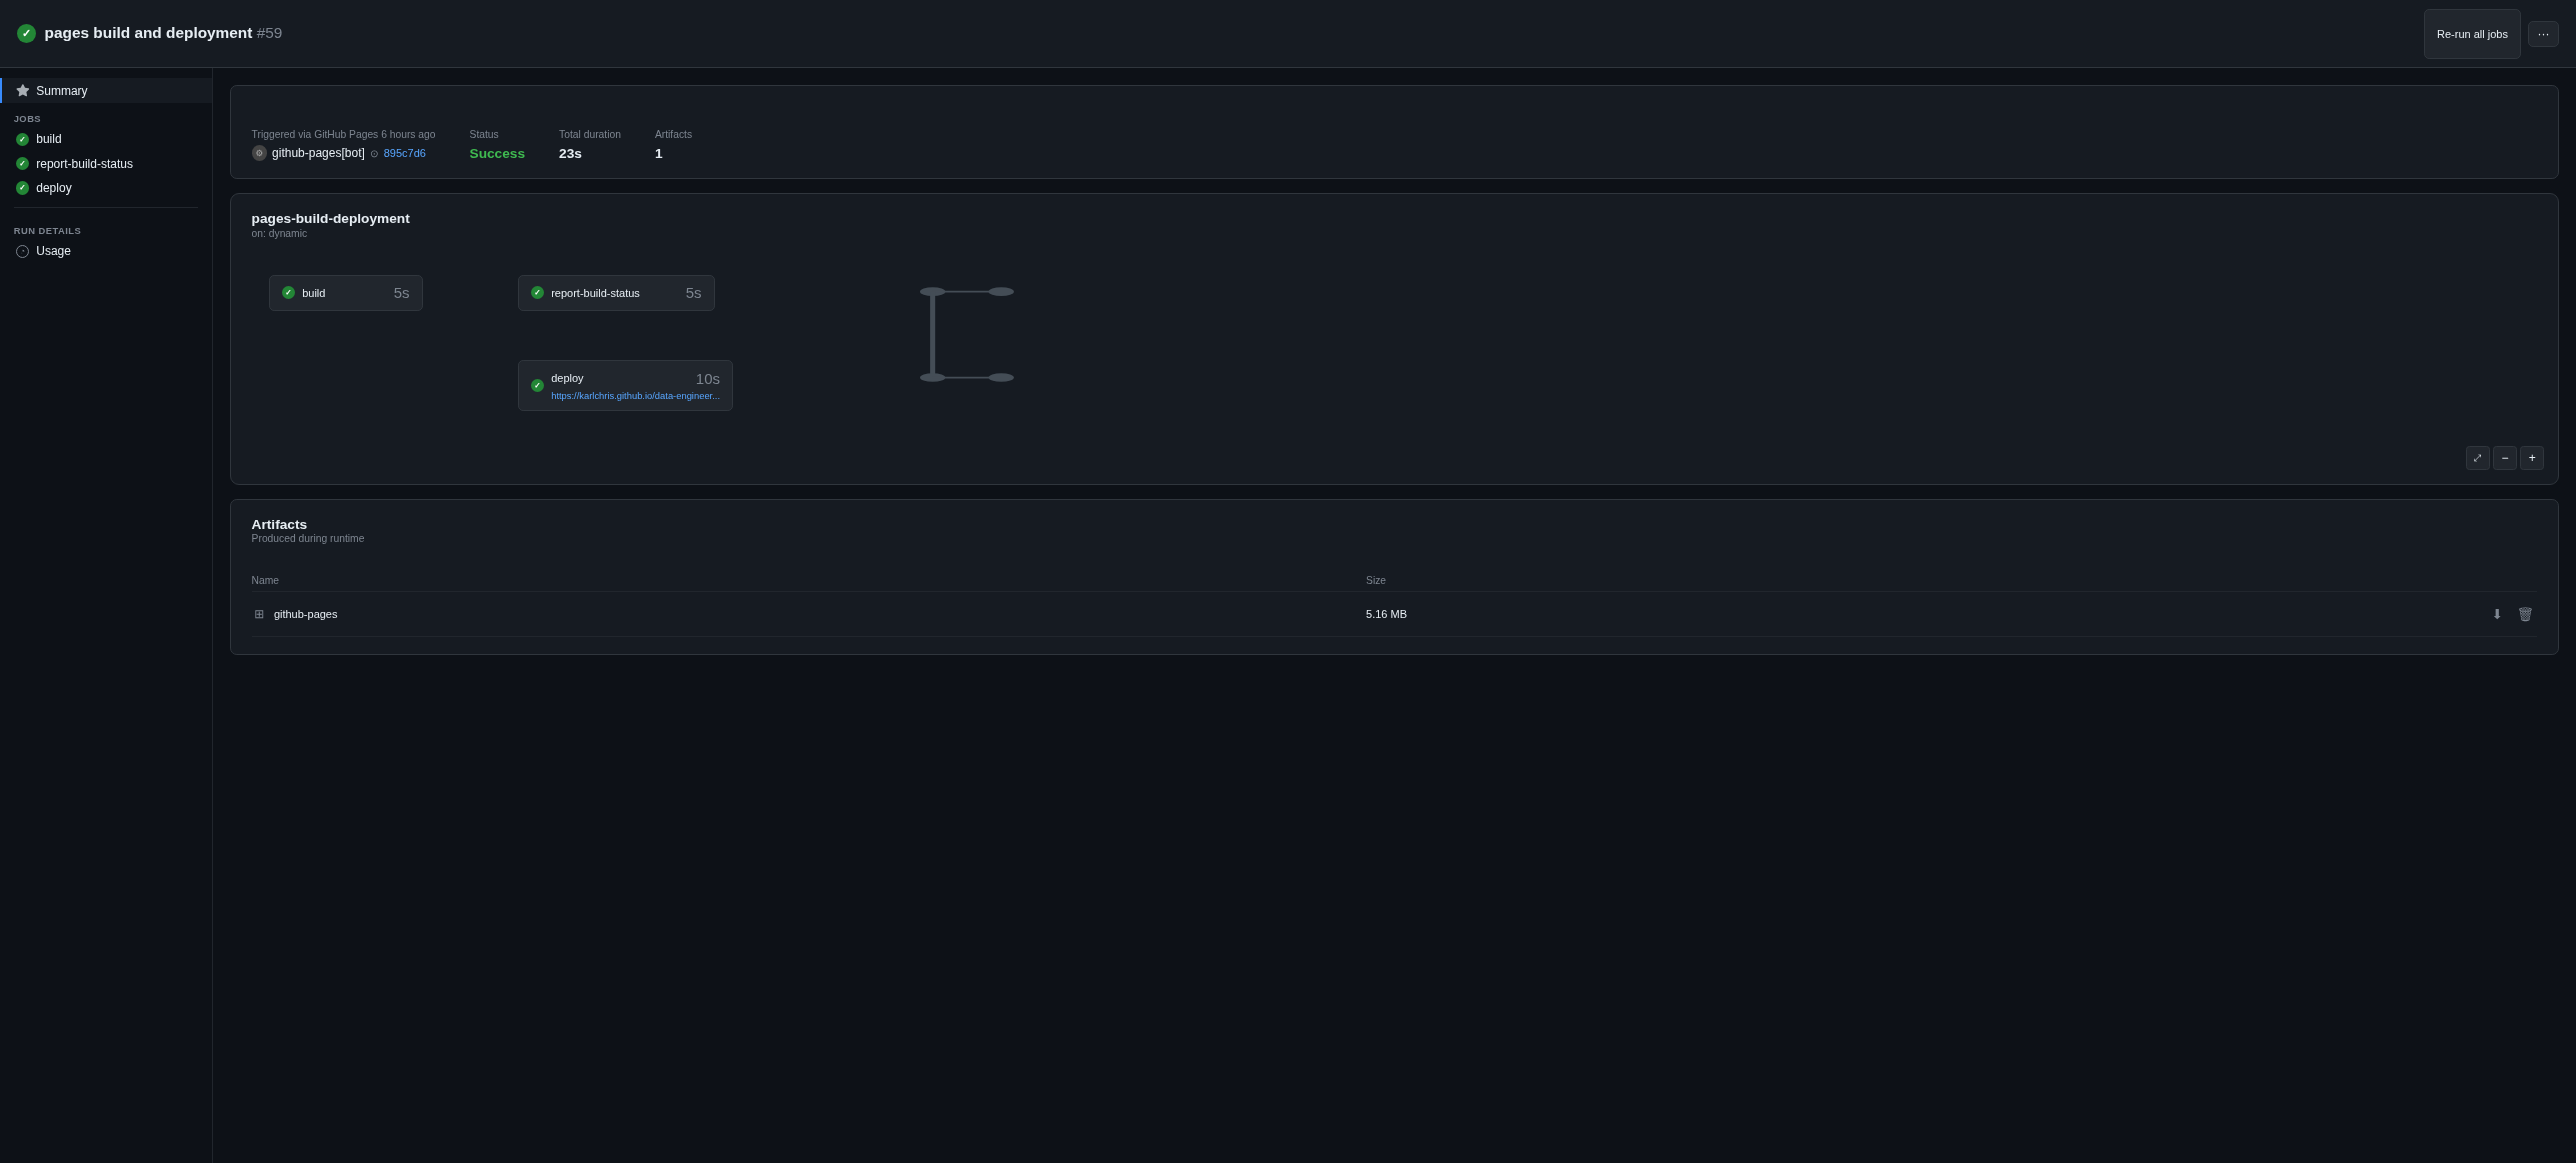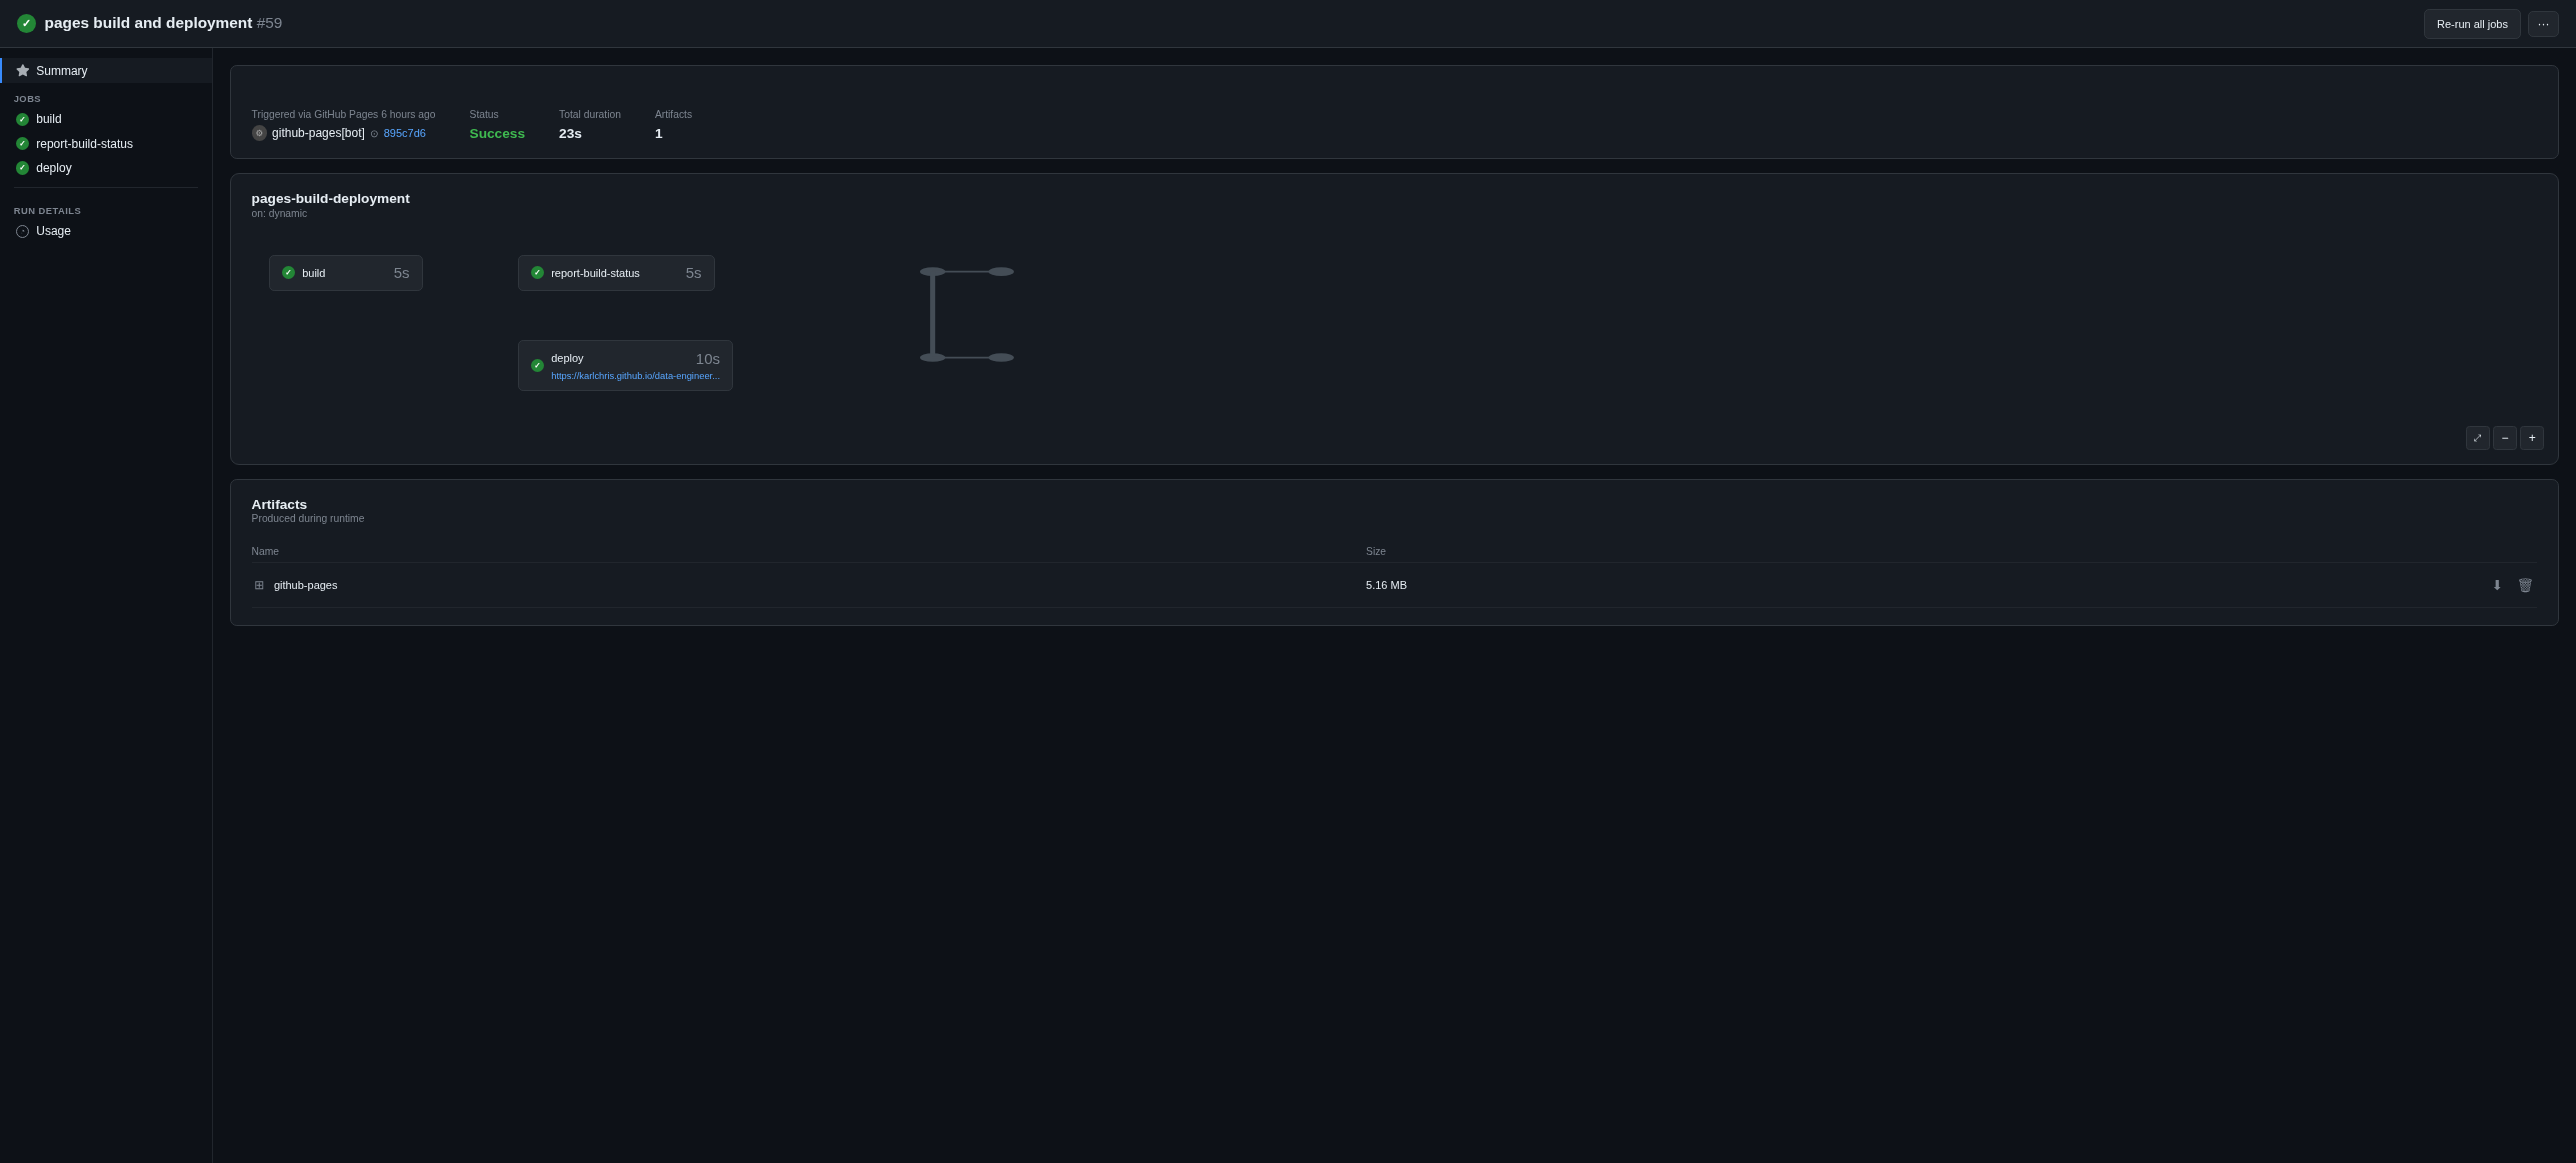--- a/index.html
+++ b/index.html
@@ -54,21 +54,21 @@
     .top-bar-right {
       display: flex;
       align-items: center;
       gap: 6.9px;
     }
     .rerun-btn {
       background-color: #21262d;
       color: #e6edf3;
       border: 0.9px solid #30363d;
       border-radius: 5.1px;
-      padding: 8px 12px;
+      padding: 18px 12px;
       cursor: pointer;
       font-size: 11px;
       text-align: center;
     }
     .more-btn {
       background-color: #21262d;
       color: #e6edf3;
       border: 0.9px solid #30363d;
       border-radius: 5.1px;
       padding: 5.1px 8.6px;
@@ -329,21 +329,21 @@
     }
     .artifacts-title {
       font-size: 13.7px;
       font-weight: 600;
       color: #e6edf3;
       margin-bottom: 1.7px;
     }
     .artifacts-subtitle {
       font-size: 10.3px;
       color: #7d8590;
-      margin-bottom: 17px;
+      margin-bottom: 26px;
     }
     .artifacts-table {
       width: 100%;
       border-collapse: collapse;
     }
     .artifacts-table th {
       text-align: left;
       font-size: 10.3px;
       color: #7d8590;
       font-weight: 500;

